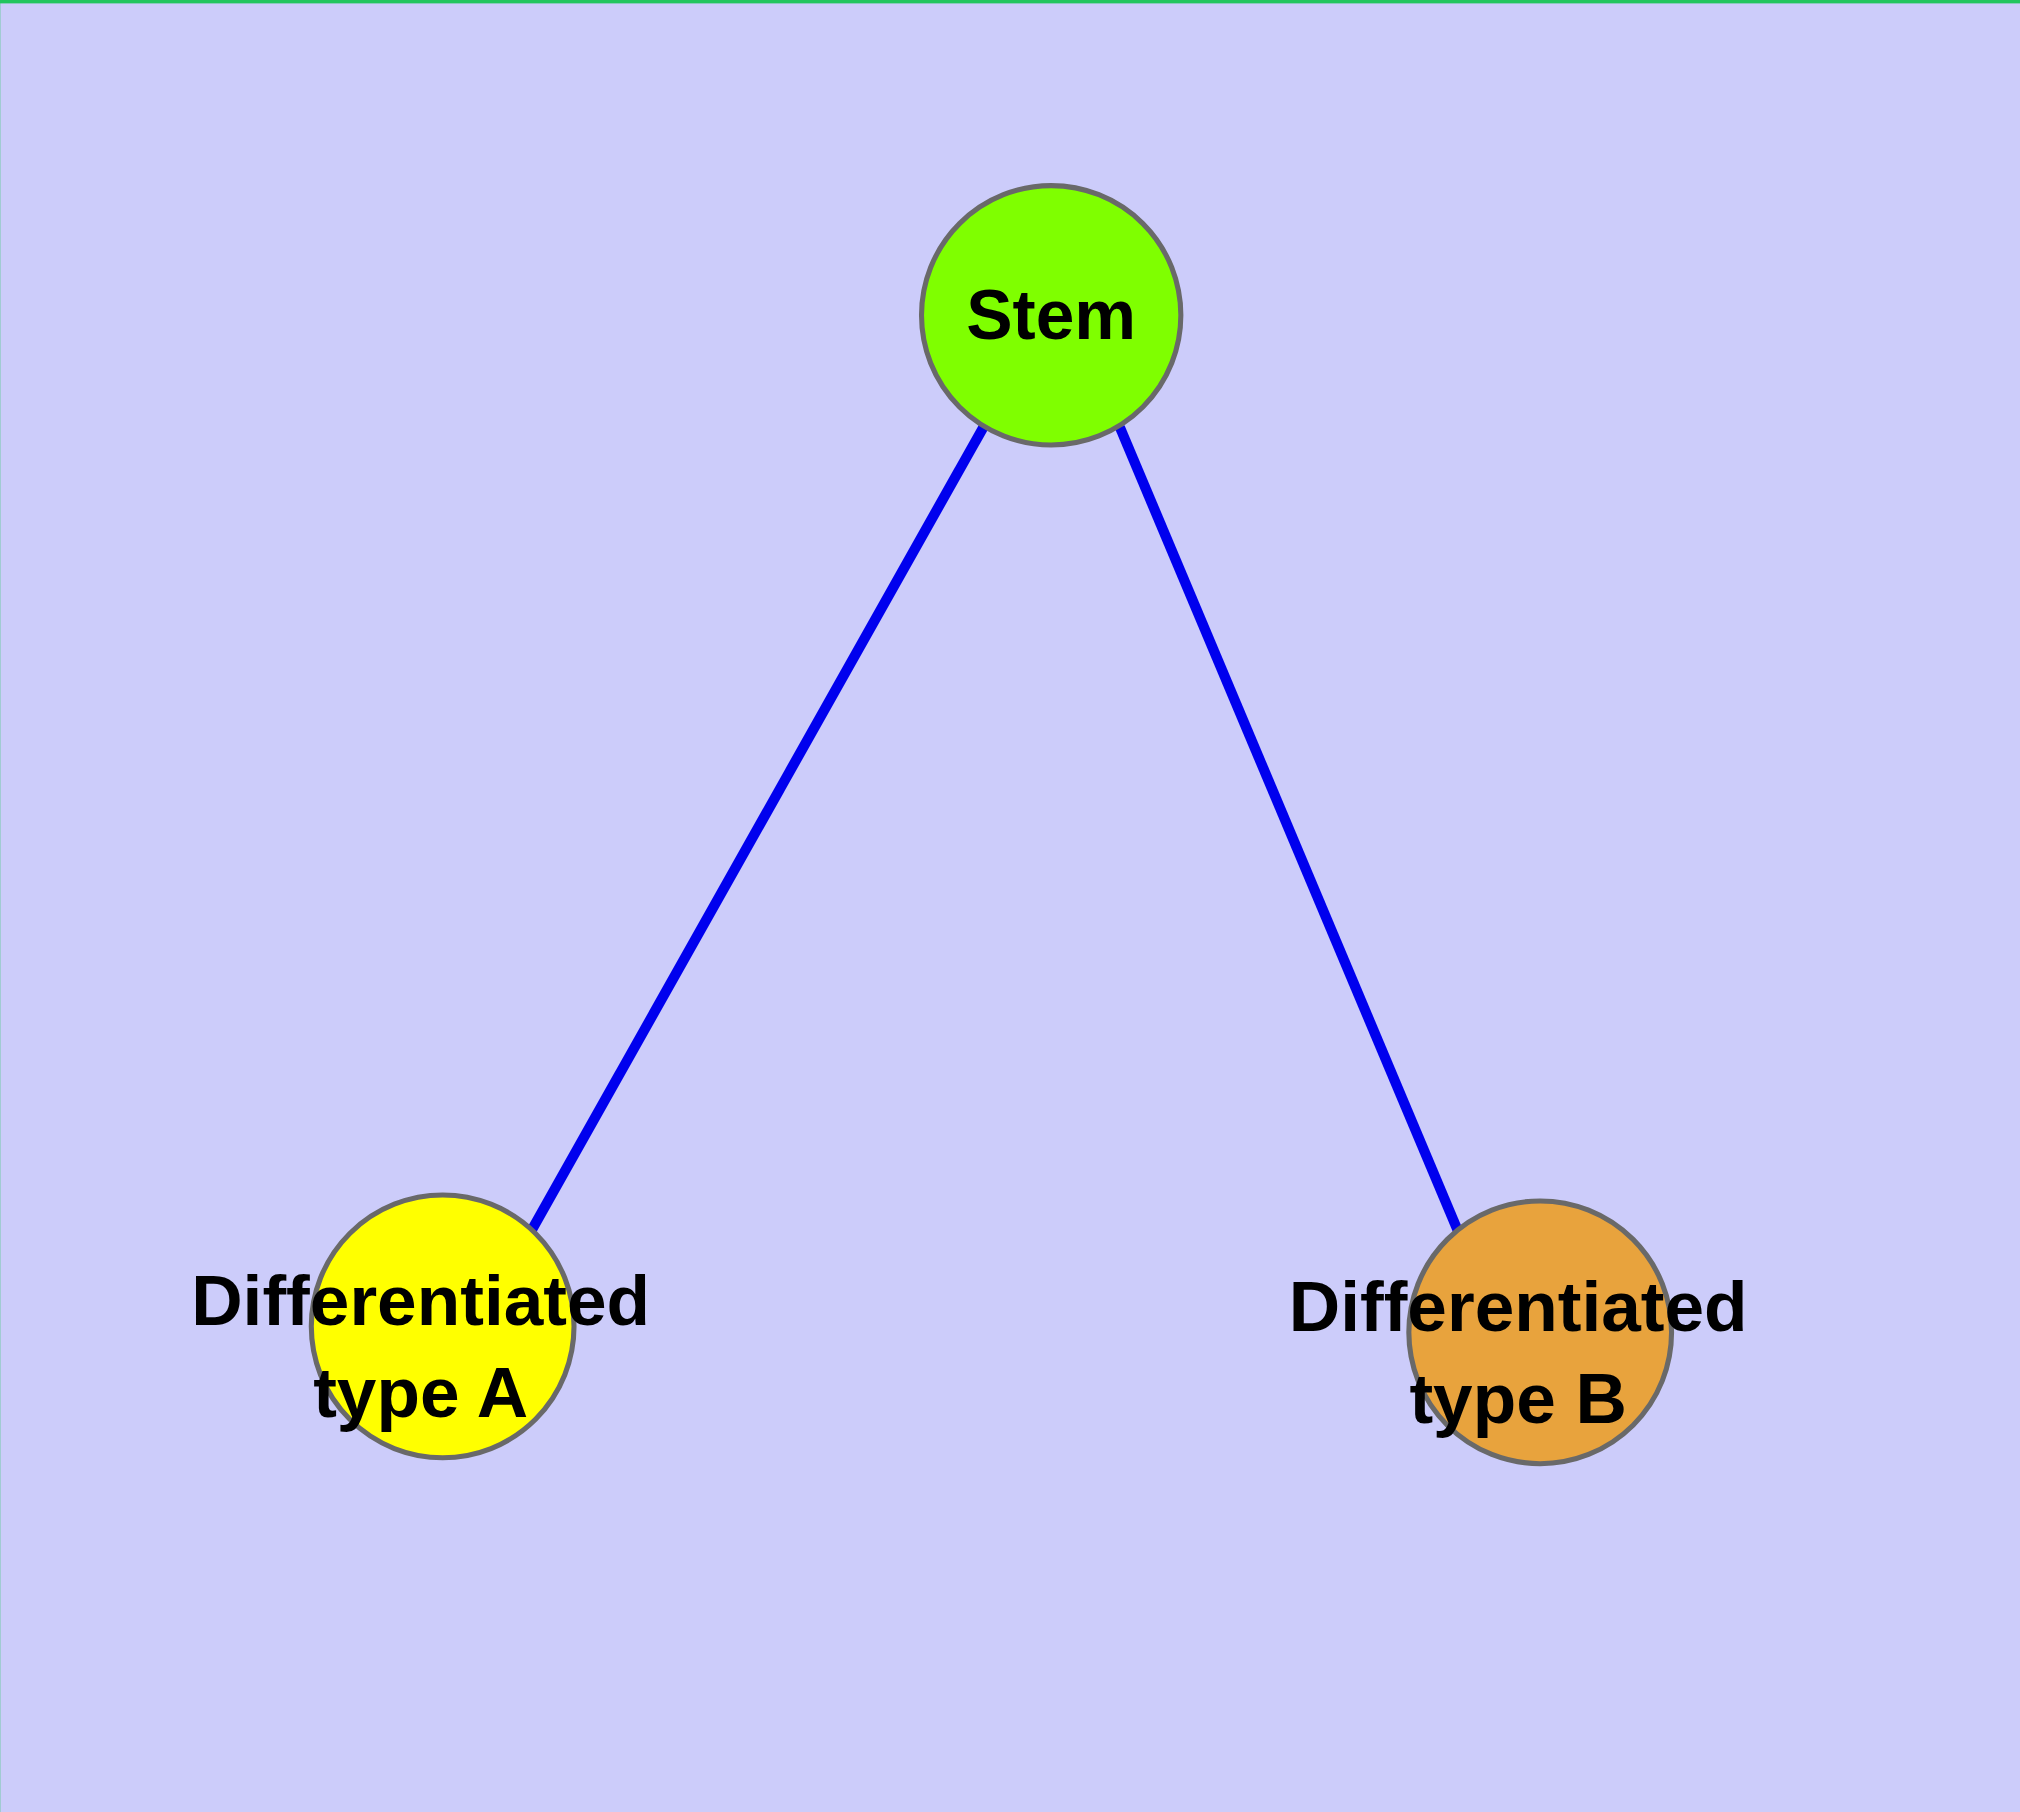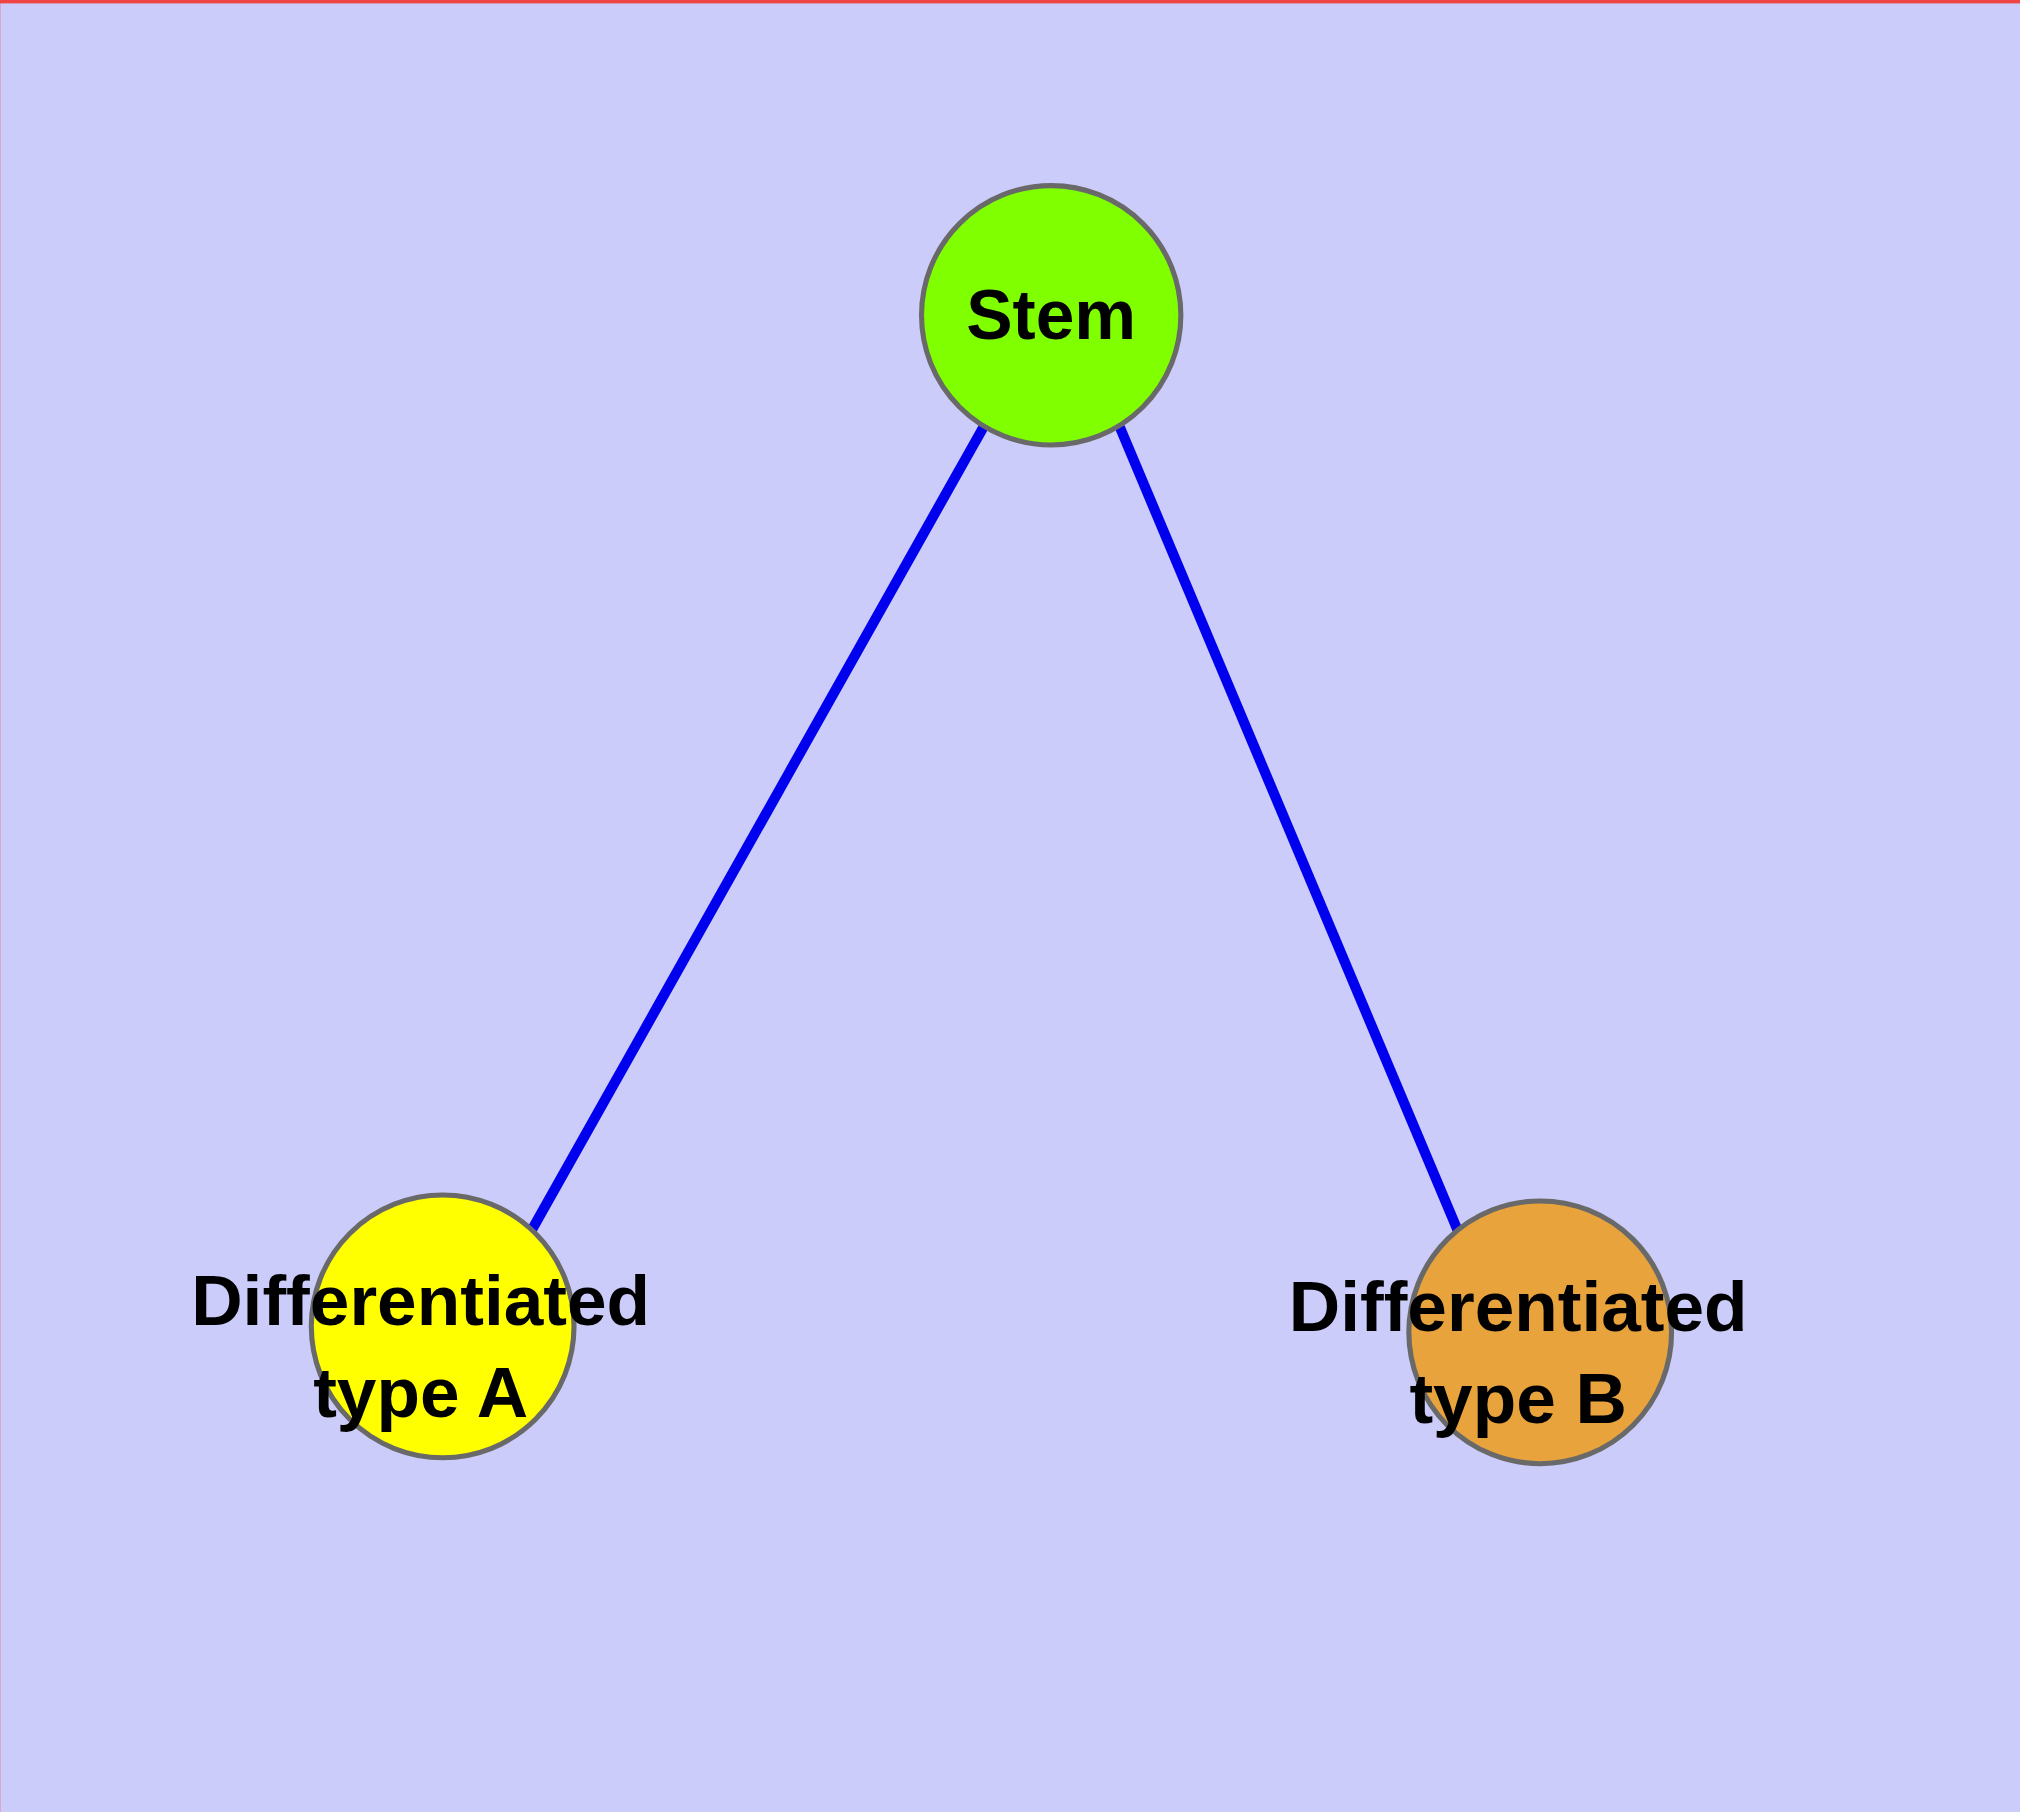--- a/index.html
+++ b/index.html
@@ -29,21 +29,21 @@
   .node-label,
   .node-caption {
     font-family: "Liberation Sans", sans-serif;
     font-weight: bold;
     fill: #000000;
   }
 </style>
 </head>
 <body style="background: rgb(255, 255, 255);">
 
-<div id="canvas-wrap" style="background: #ef4444;">
+<div id="canvas-wrap" style="background: #22c55e;">
   <svg id="graph-svg" width="2021" height="1812" viewBox="0 0 2384 2138">
 
     <rect id="bg-rect" x="0" y="4" width="2384" height="2134" fill="#ccccfa"></rect>
 
     <g>
       <line id="edge-0" stroke-linecap="butt" x1="1160" y1="504" x2="624" y2="1457" stroke="#0000ee" stroke-width="12"></line>
       <line id="edge-1" stroke-linecap="butt" x1="1321" y1="504" x2="1721" y2="1455" stroke="#0000ee" stroke-width="12"></line>
     </g>
 
     <g>

